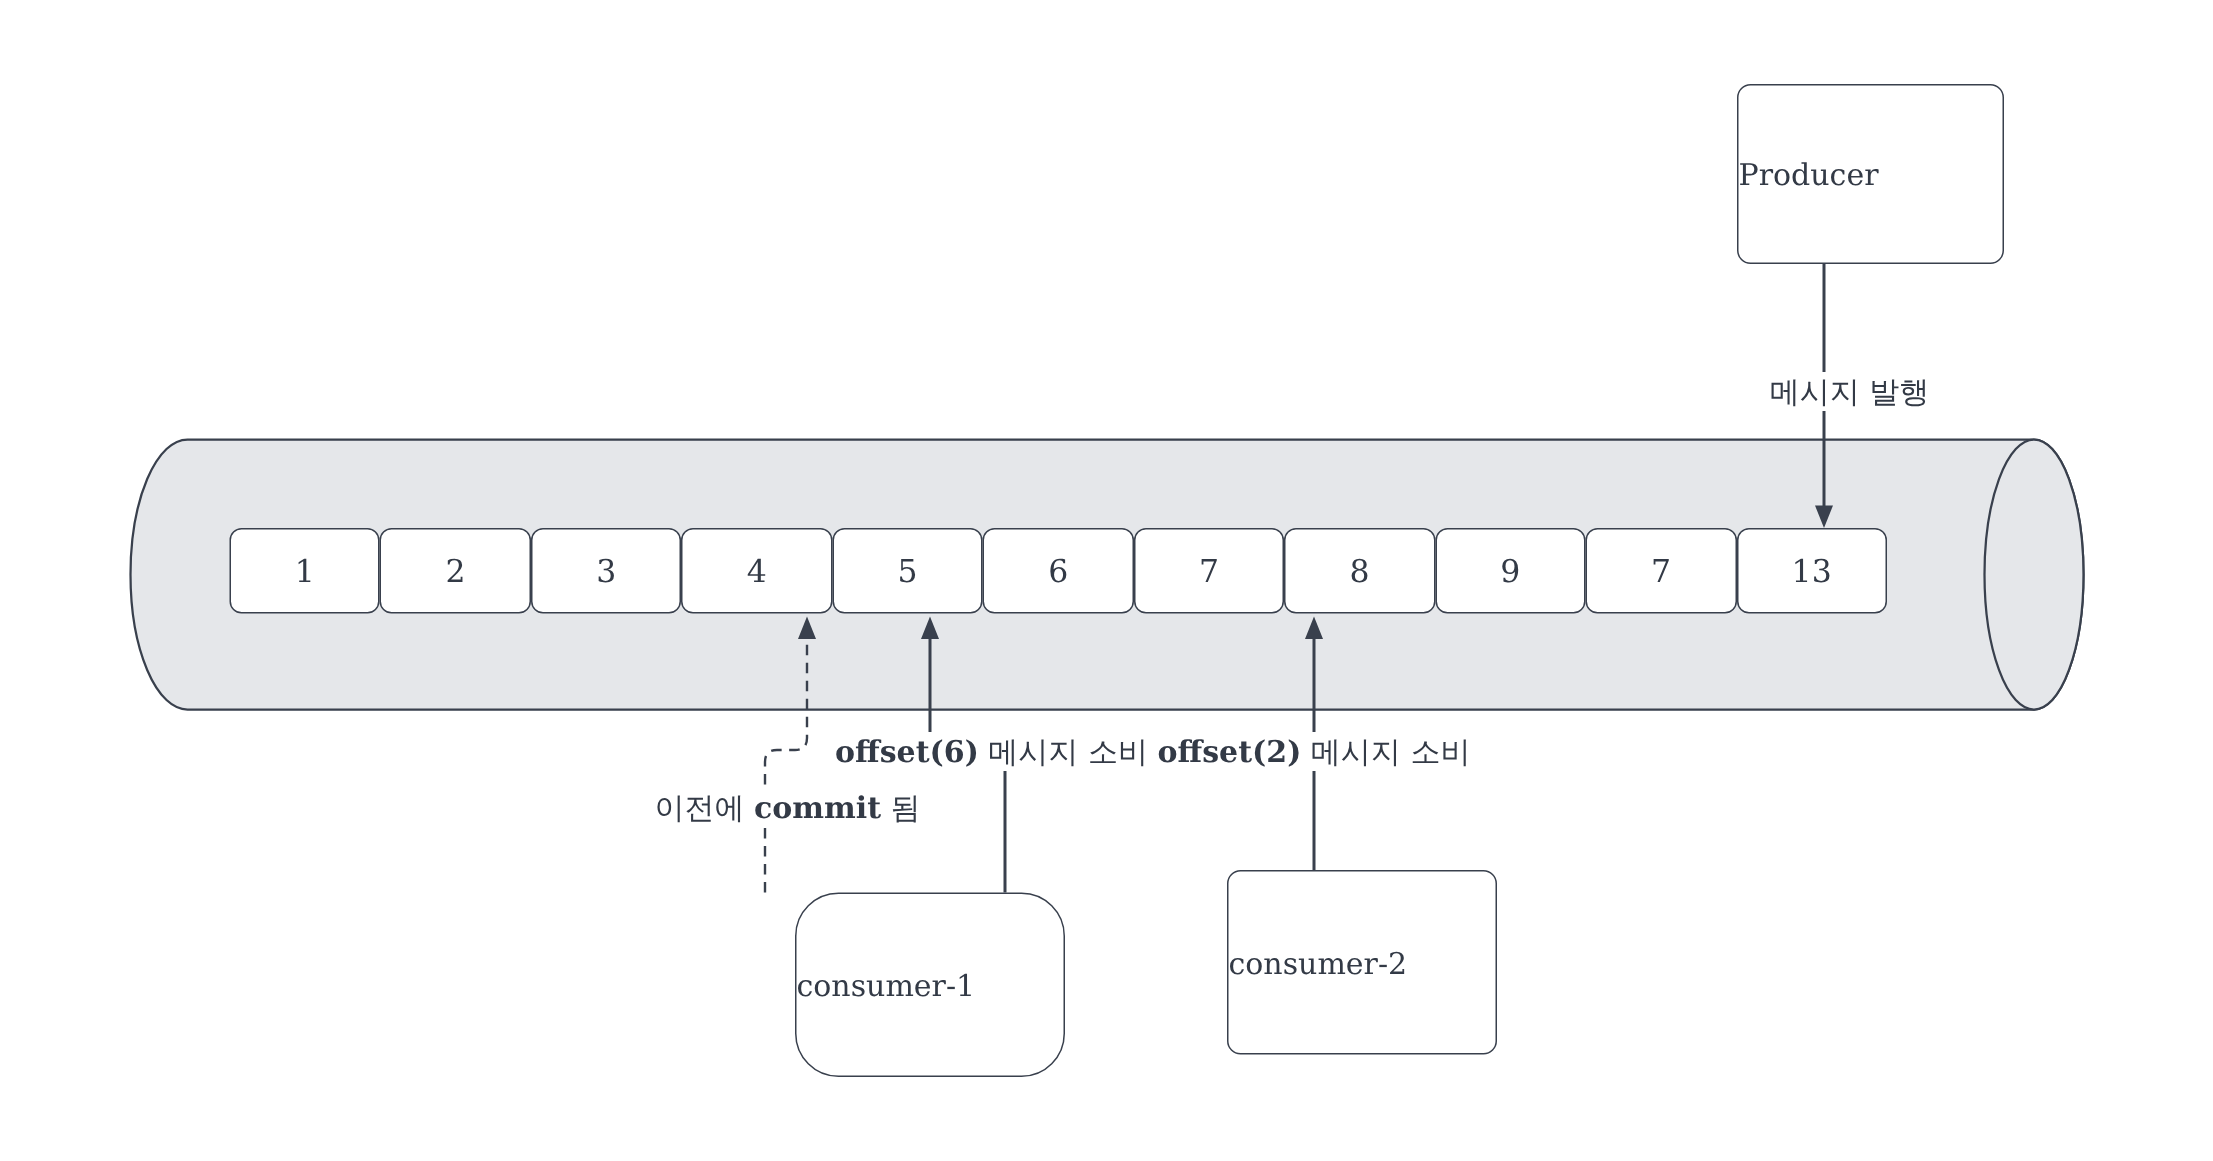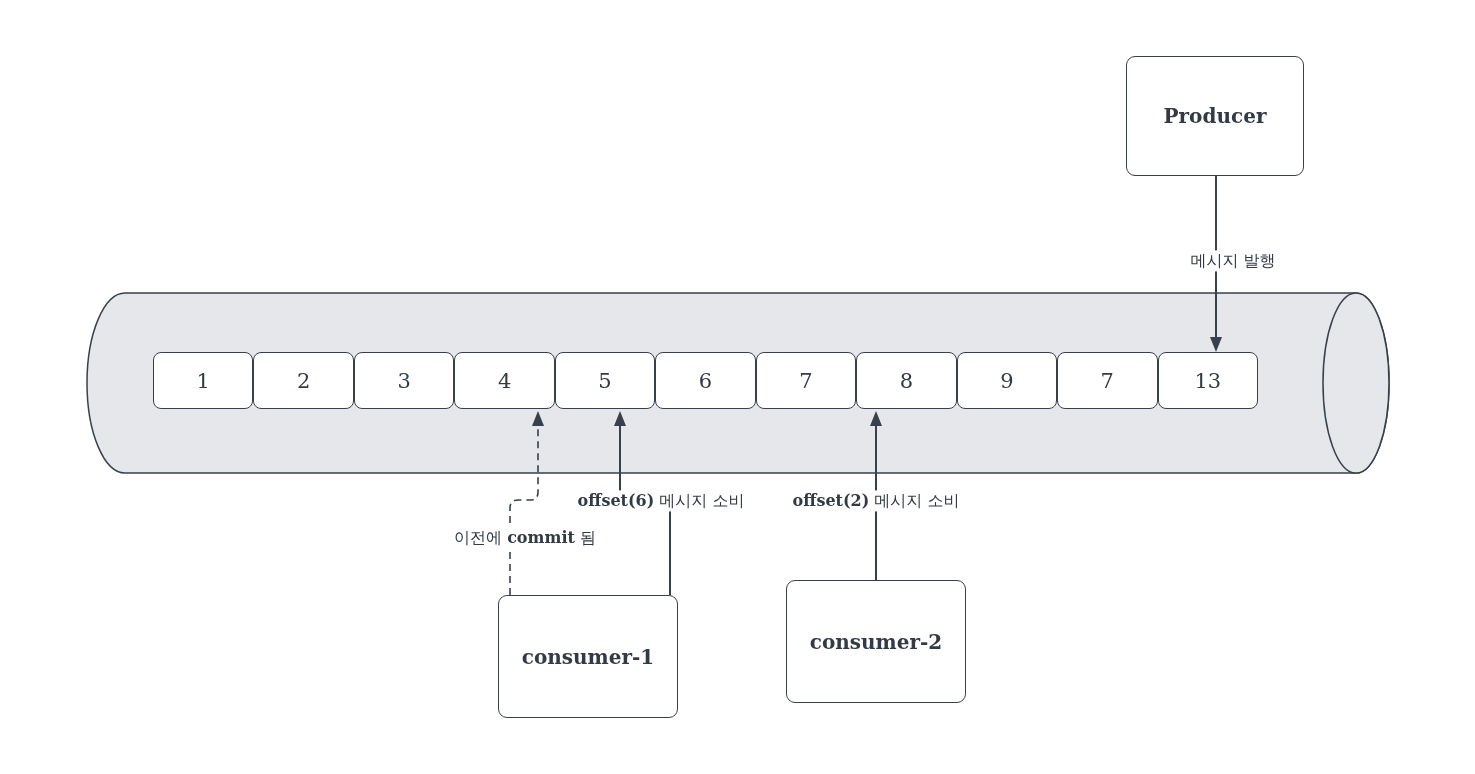--- a/index.html
+++ b/index.html
@@ -34,34 +34,35 @@
     border-radius:8px;
     display:flex;align-items:center;justify-content:center;
     font-size:21px;color:var(--text);
     box-sizing:border-box;
   }
   .node{
     position:absolute;z-index:2;
     background:var(--node-fill);
     border:1.5px solid var(--stroke);
     border-radius:9px;
-    display:flex;align-items:center;justify-content:center;
-    font-size:20px;font-weight:700;color:var(--text);
+    display:flex;align-items:center;
+    font-size:20px;font-weight:400;color:var(--text);
     box-sizing:border-box;
+    margin-left:32px;
   }
   #producer-node{left:1126px;top:56px;width:178px;height:120px;}
-  #consumer1-node{left:498px;top:595px;width:180px;height:123px;}
+  #consumer1-node{left:498px;top:595px;width:180px;height:123px;border-radius:29px;}
   #consumer2-node{left:786px;top:580px;width:180px;height:123px;}
 
   .edge-label{
     position:absolute;z-index:3;
     transform:translate(-50%,-50%);
     background:#ffffff;
     padding:1px 4px;
-    font-size:16px;color:var(--text);
+    font-size:20px;color:var(--text);
     white-space:nowrap;
     line-height:1.2;
   }
   .edge-label .b{font-weight:700;}
   #publish-label{left:1233px;top:261px;}
   #consume1-label{left:661px;top:501px;text-align:right;}
   #consume2-label{left:876px;top:501px;}
   #commit-label{left:525px;top:538px;}
 </style>
 </head>

